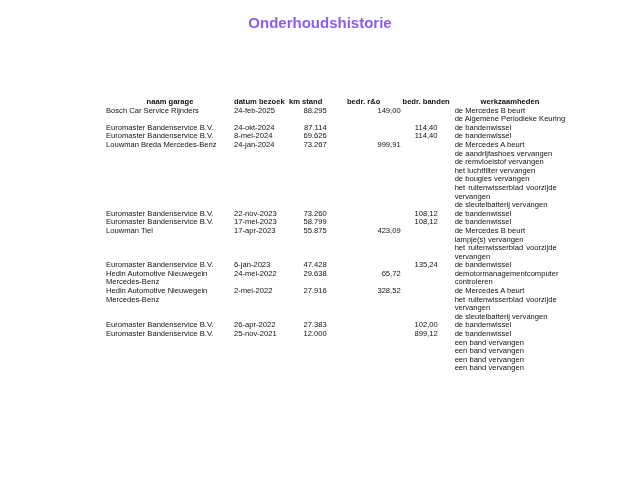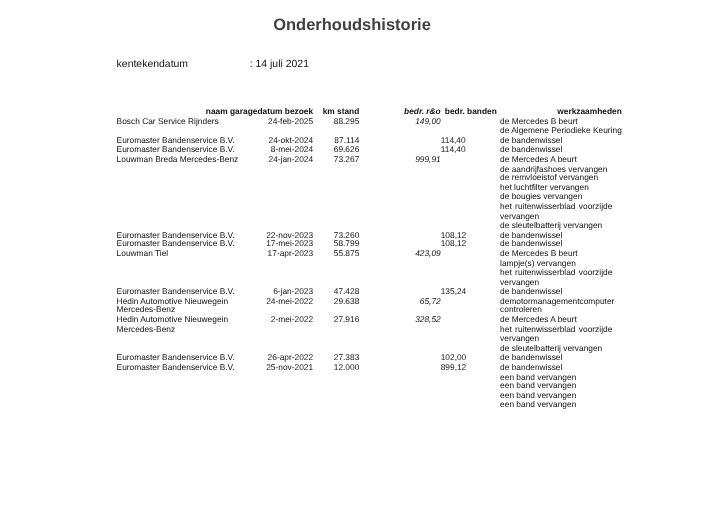--- a/index.html
+++ b/index.html
@@ -3,55 +3,51 @@
   <meta charset="utf-8">
   <style>
     html, body { margin: 0; padding: 0; background: #ffffff; }
     body {
       width: 640px; height: 480px; position: relative; overflow: hidden;
       font-family: "Liberation Sans", sans-serif; color: #111;
     }
     .title {
       position: absolute; left: 0; width: 640px; top: 14px;
       text-align: center; font-weight: bold; font-size: 15px;
-      font-family: "Liberation Sans", sans-serif; color: #404040;
+      font-family: "Liberation Sans", sans-serif; color: #8b5cf6;
     }
     .meta {
       position: absolute; left: 106px; top: 54px; font-size: 9.5px; line-height: 10.5px;
     }
     .meta .row { display: flex; }
     .meta .k { width: 121px; }
     .meta .v { }
     table.hist {
       position: absolute; left: 106px; top: 98px;
       border-collapse: collapse; font-size: 7.6px; line-height: 8.6px;
       table-layout: fixed;
     }
     table.hist th, table.hist td { padding: 0; vertical-align: top; white-space: nowrap; }
-    table.hist th { font-weight: bold; text-align: right; }
+    table.hist th { font-weight: bold; text-align: center; }
     .c-garage { width: 128px; text-align: left; }
-    .c-date { width: 46px; text-align: right; }
+    .c-date { width: 46px; }
     .c-km { width: 42px; text-align: right; margin-top: 16px; }
-    .c-ro { width: 74px; text-align: right; font-style: italic; }
-    .c-band { width: 51px; text-align: left; }
+    .c-ro { width: 74px; text-align: right; }
+    .c-band { width: 51px; text-align: center; }
     .c-work { width: 110px; text-align: left; padding-left: 3px !important; }
     th.c-date, th.c-km, th.c-ro, th.c-band { text-align: right; }
     .work-line.just { display: flex; justify-content: space-between; width: 102px; }
   </style>
 </head>
 <body>
 
 <div class="title">Onderhoudshistorie</div>
 
 <div class="meta">
   <div class="row">
-  </div>
-  <div class="row">
-    <span class="k">kentekendatum</span>
-    <span class="v">: 14 juli 2021</span>
   </div>
 </div>
 
 <table class="hist">
   <thead>
     <tr>
       <th class="c-garage">naam garage</th>
       <th class="c-date">datum bezoek</th>
       <th class="c-km">km stand</th>
       <th class="c-ro">bedr. r&amp;o</th>

